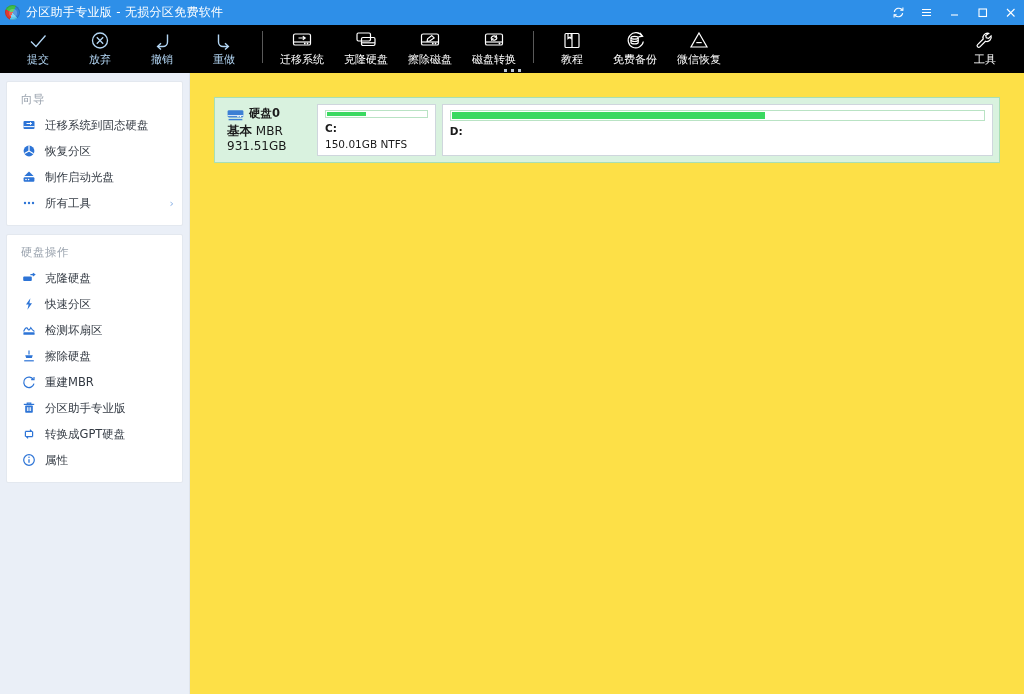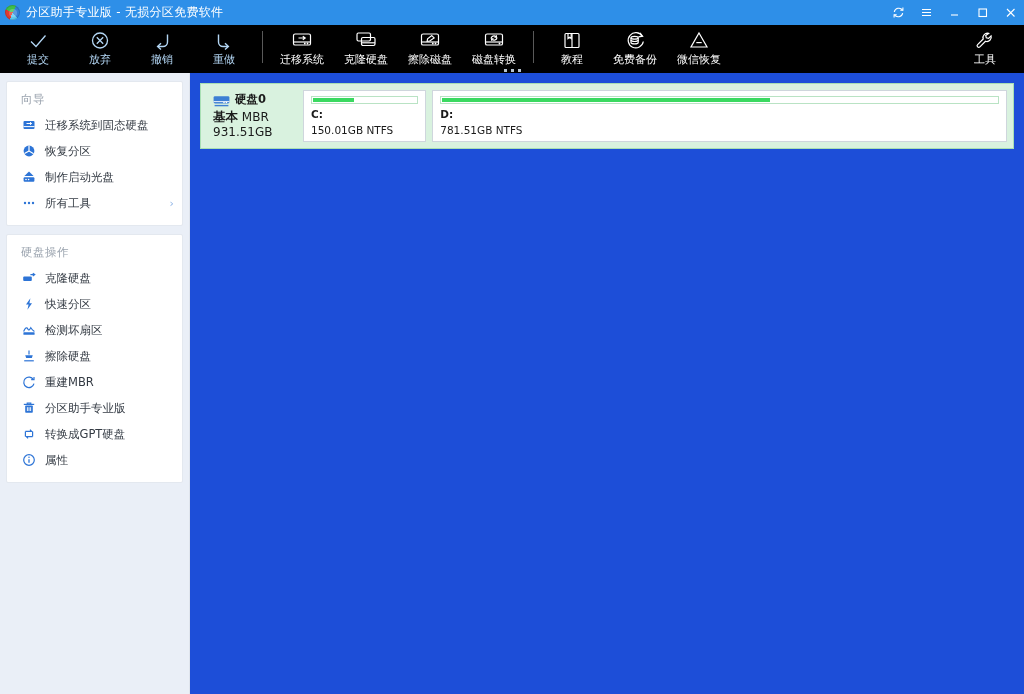--- a/index.html
+++ b/index.html
@@ -86,21 +86,21 @@
   .side-ico {
     width:15px; height:15px; flex:0 0 15px; margin-right:9px;
     display:flex; align-items:center; justify-content:center; color:#2d74d6;
   }
   .side-ico svg { display:block; }
   .side-lbl { white-space:nowrap; }
   .side-chev { margin-left:auto; color:#8fb4e6; font-size:11px; line-height:1; }
 
   
   .main {
-    flex:1 1 auto; background:#1d4ed8; padding:10px; overflow:hidden;
+    flex:1 1 auto; background:#fde047; padding:24px; overflow:hidden;
   }
   .disk-card {
     border:1px solid #a8dfb4; background:#d9f2df; padding:6px;
     display:flex; align-items:stretch; gap:6px; height:66px;
   }
   .disk-info {
     width:90px; flex:0 0 90px; display:flex; flex-direction:column;
     justify-content:center; padding-left:6px; color:#1a1a1a;
   }
   .disk-title-row { display:flex; align-items:center; gap:5px; margin-bottom:2px; }
@@ -459,21 +459,20 @@
           </div>
           <div class="part-letter">C:</div>
           <div class="part-desc">150.01GB NTFS</div>
         </div>
 
         <div class="part" style="flex:781.51 1 0;">
           <div class="part-bar">
             <div class="part-fill" style="width: 59%; background: rgb(58, 217, 96);"></div>
           </div>
           <div class="part-letter">D:</div>
-          <div class="part-desc">781.51GB NTFS</div>
         </div>
 
       </div>
 
       <div class="main-rest"></div>
     </div>
 
   </div>
 </div>
 

